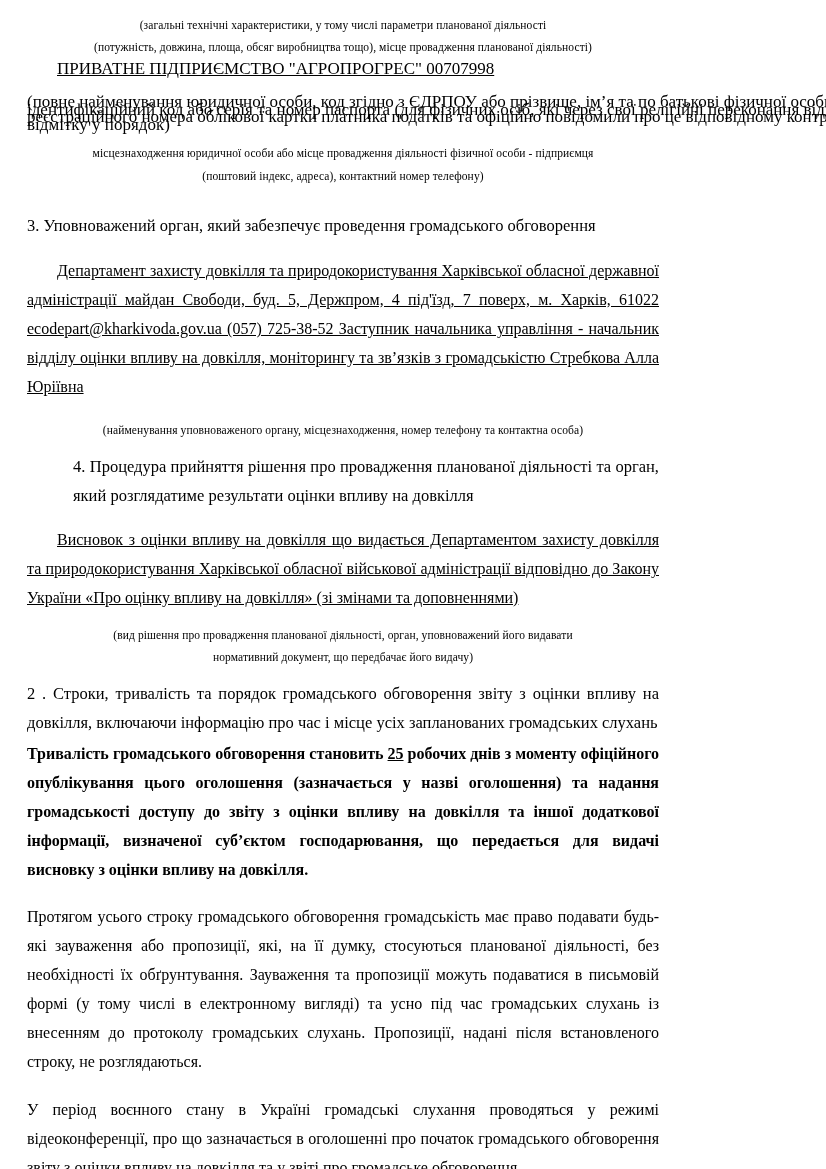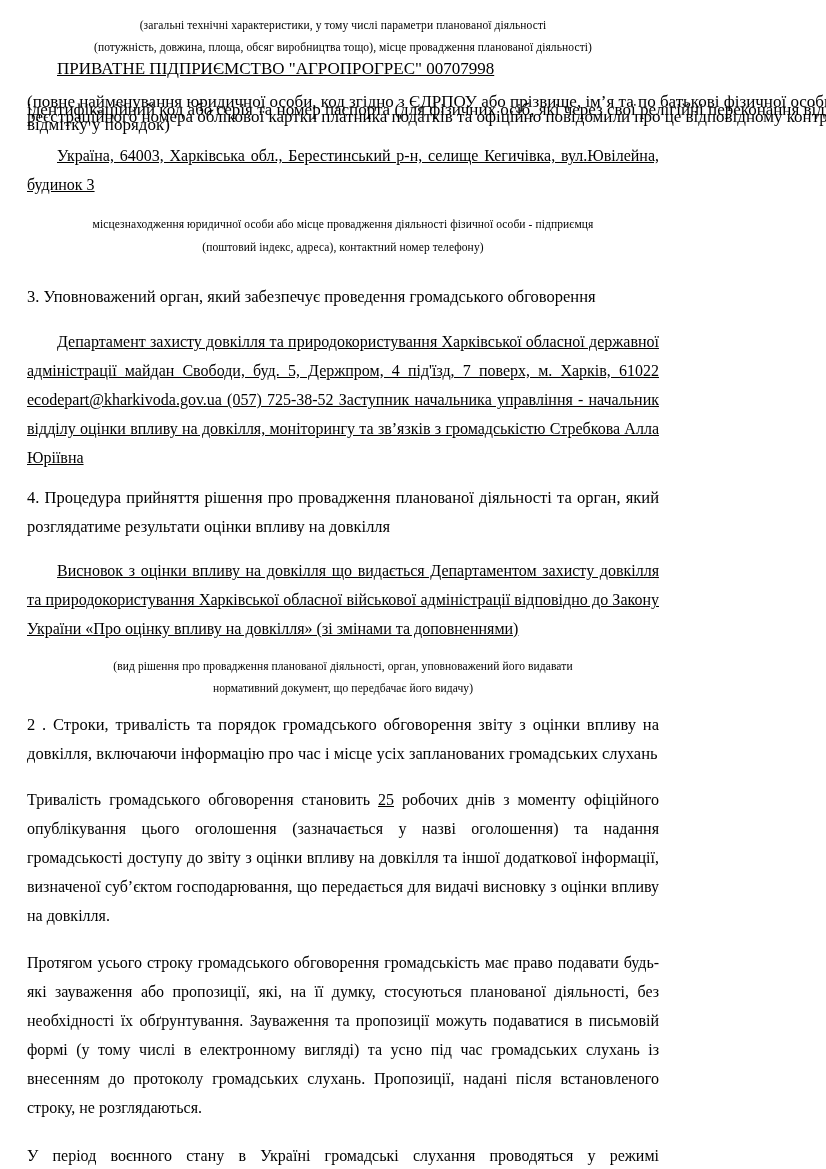--- a/index.html
+++ b/index.html
@@ -62,26 +62,26 @@
     font-size: 17px;
     line-height: 22px;
     padding-left: 30px;
     margin: 0;
   }
   .mt-address { margin-top: 13px; }
   .mt-addrcap { margin-top: 14px; }
   .mt-h3 { margin-top: 23px; }
   .mt-p3 { margin-top: 16px; }
   .mt-cap3 { margin-top: 18px; }
-  .mt-h4 { margin-top: 11px; }
+  .mt-h4 { margin-top: 11px; margin-left: 46px; }
   .mt-p4 { margin-top: 15px; }
   .mt-cap4 { margin-top: 12px; }
   .cap4 { line-height: 22px; }
   .mt-h5 { margin-top: 11px; }
-  .mt-p51 { margin-top: 17px; }
+  .mt-p51 { margin-top: 2px; font-weight: bold; }
   .mt-p52 { margin-top: 18px; }
   .mt-p53 { margin-top: 19px; }
 </style>
 </head>
 <body>
 
 <div class="page">
 
   <div class="cap-center mt-top1">(загальні технічні характеристики, у тому числі параметри планованої діяльності</div>
   <div class="cap-center mt-top2">(потужність, довжина, площа, обсяг виробництва тощо), місце провадження планованої діяльності)</div>
@@ -91,29 +91,29 @@
     <span class="u">ПРИВАТНЕ ПІДПРИЄМСТВО "АГРОПРОГРЕС" 00707998</span>
   </div>
 
   <div class="cap-overlap">
     <div>(повне найменування юридичної особи, код згідно з ЄДРПОУ або прізвище, ім’я та по батькові фізичної особи - підприємця -</div>
     <div>ідентифікаційний код або серія та номер паспорта (для фізичних осіб, які через свої релігійні переконання відмовляються від прийняття</div>
     <div>реєстраційного номера облікової картки платника податків та офіційно повідомили про це відповідному контролюючому органу і мають</div>
     <div>відмітку у порядок)</div>
   </div>
 
-  <div class="para indent u mt-address">Україна, 64003, Харківська обл., Берестинський р-н, селище Кегичівка, вул.Ювілейна, будинок 3</div>
 
   <div class="cap-center tight mt-addrcap">місцезнаходження юридичної особи або місце провадження діяльності фізичної особи - підприємця</div>
   <div class="cap-center tight">(поштовий індекс, адреса), контактний номер телефону)</div>
 
   <div class="heading mt-h3">3. Уповноважений орган, який забезпечує проведення громадського обговорення</div>
 
   <div class="para indent u mt-p3">Департамент захисту довкілля та природокористування Харківської обласної державної адміністрації майдан Свободи, буд. 5, Держпром, 4 під'їзд, 7 поверх, м. Харків, 61022 ecodepart@kharkivoda.gov.ua (057)  725-38-52 Заступник начальника управління - начальник відділу оцінки впливу на довкілля, моніторингу та зв’язків з громадськістю Стребкова Алла Юріївна</div>
 
+  <div class="cap-center mt-cap3">(найменування уповноваженого органу, місцезнаходження, номер телефону та контактна особа)</div>
 
   <div class="heading mt-h4">4. Процедура прийняття рішення про провадження планованої діяльності та орган, який розглядатиме результати оцінки впливу на довкілля</div>
 
   <div class="para indent u mt-p4">Висновок з оцінки впливу на довкілля що видається Департаментом захисту довкілля та природокористування Харківської обласної військової адміністрації відповідно до Закону України «Про оцінку впливу на довкілля» (зі змінами та доповненнями)</div>
 
   <div class="cap-center cap4 mt-cap4">(вид рішення про провадження планованої діяльності, орган, уповноважений його видавати</div>
   <div class="cap-center cap4">нормативний документ, що передбачає його видачу)</div>
 
   <div class="heading mt-h5">2 . Строки, тривалість та порядок громадського обговорення звіту з оцінки впливу на довкілля, включаючи інформацію про час і місце усіх запланованих громадських слухань</div>
 

